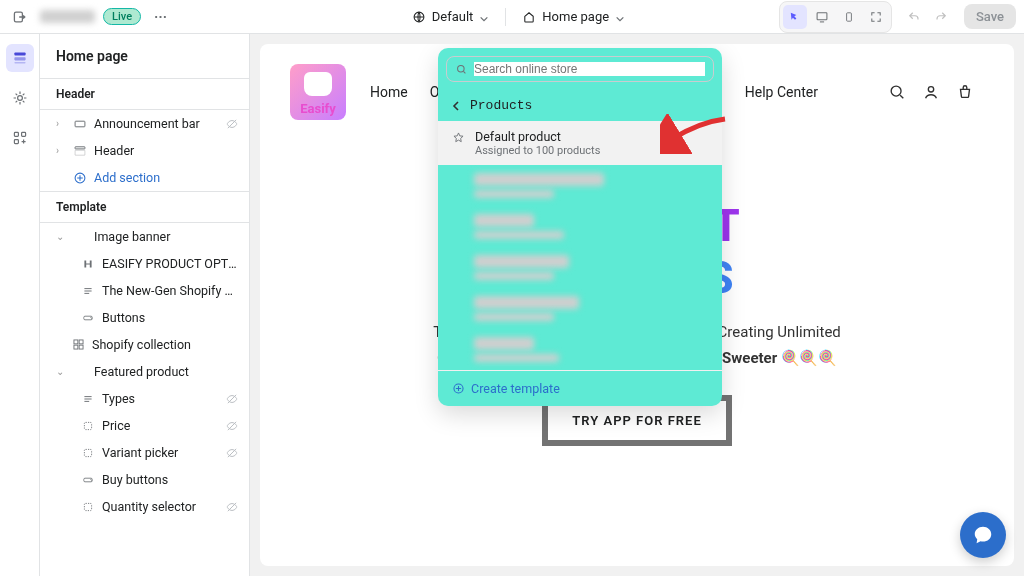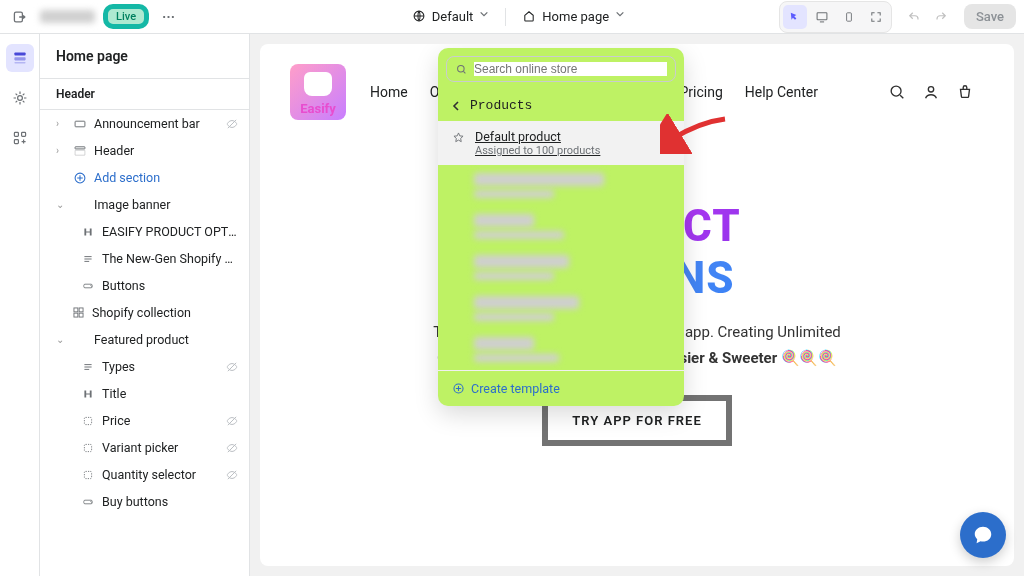--- a/index.html
+++ b/index.html
@@ -2,24 +2,24 @@
 <html><head>
 <meta charset="utf-8">
 <style>
 * { box-sizing: border-box; margin: 0; padding: 0; }
 body { font-family: -apple-system, BlinkMacSystemFont, "Segoe UI", Roboto, sans-serif; font-size: 13px; color: #202223; background: #f6f6f7; width: 1024px; height: 576px; overflow: hidden; }
 
 .topbar { height: 34px; background: #fff; border-bottom: 1px solid #e1e3e5; display: flex; align-items: center; padding: 0 8px; }
 .topbar-left { display: flex; align-items: center; gap: 8px; flex: 0 0 250px; }
 .exit-btn { width: 24px; height: 24px; display: flex; align-items: center; justify-content: center; cursor: pointer; color:#6d7175; }
 .blur-text { filter: blur(3px); background:#d0d0d0; border-radius:3px; width:55px; height:13px; }
-.live-badge { background: #aee9d1; border: 5px solid #14b8a6; color: #007f5f; padding: 1px 8px; border-radius: 10px; font-size: 11px; font-weight:500;}
+.live-badge { background: #aee9d1; border: 1px solid #14b8a6; color: #007f5f; padding: 1px 8px; border-radius: 10px; font-size: 11px; font-weight:500;}
 .dots-btn { width:24px;height:24px;display:flex;align-items:center;justify-content:center;cursor:pointer;color:#6d7175;font-weight:bold;letter-spacing:1px;}
 .topbar-center { flex:1; display:flex; align-items:center; justify-content:center; gap:16px; }
-.tc-group { display:flex; align-items:flex-start; gap:6px; cursor:pointer; color:#202223; }
+.tc-group { display:flex; align-items:flex-end; gap:6px; cursor:pointer; color:#202223; }
 .tc-sep { width:1px; height:18px; background:#e1e3e5; }
 .topbar-right { display:flex; align-items:center; gap:6px; }
 .tr-group { display:flex; gap:3px; background:#f6f6f7; padding:3px; border-radius:8px; border:1px solid #e5e5e5;}
 .tr-btn { width:24px;height:24px;display:flex;align-items:center;justify-content:center;cursor:pointer;border-radius:5px; color:#6d7175;}
 .tr-btn.active { background:#e3e4ff; color:#5c5cff;}
 .undo-redo{display:flex;gap:4px;margin:0 4px;}
 .save-btn { background:#e5e5e5; color:#8c9196; padding:5px 12px; border-radius:8px; font-weight:500; cursor:default;}
 
 .main { display:flex; height:calc(576px - 34px); }
 .iconrail { width:40px; background:#fff; border-right:1px solid #e1e3e5; display:flex; flex-direction:column; align-items:center; padding-top:10px; gap:12px;}
@@ -51,26 +51,26 @@
 .hdr-icons{display:flex;gap:16px;color:#303030;margin-right:10px;}
 
 .hero{text-align:center;padding:60px 40px;}
 .hero-title{font-size:44px;font-weight:800;letter-spacing:1px;}
 .hero-title .g1{background:linear-gradient(135deg,#d041ff,#9333ea);-webkit-background-clip:text;background-clip:text;color:transparent;}
 .hero-title .g2{background:linear-gradient(135deg,#5b8def,#3b82f6);-webkit-background-clip:text;background-clip:text;color:transparent;}
 .hero-sub{margin-top:16px;font-size:15px;line-height:1.7;color:#333;}
 .hero-sub b{font-weight:700;}
 .try-btn{display:inline-block;margin-top:24px;padding:12px 24px;border:6px solid #737373;font-weight:600;letter-spacing:1px;font-size:13px;cursor:pointer;}
 
-.dropdown{position:absolute;top:4px;left:178px;width:246px;background:#bef264;border-radius:10px;box-shadow:0 8px 24px rgba(0,0,0,0.15);z-index:10;}
+.dropdown{position:absolute;top:4px;left:178px;width:284px;background:#5eead4;border-radius:10px;box-shadow:0 8px 24px rgba(0,0,0,0.15);z-index:10;}
 .dd-search{padding:8px;}
 .dd-search-box{border:1px solid #c9cccf;border-radius:8px;display:flex;align-items:center;gap:6px;padding:5px 8px;color:#6d7175;}
 .dd-search-box input{border:none;outline:none;flex:1;font-size:12px;}
 .dd-head{display:flex;align-items:center;gap:8px;padding:8px 12px;font-size:13px;cursor:pointer;font-family:Liberation Mono, monospace;}
-.dd-item{display:flex;align-items:flex-start;gap:10px;padding:8px 14px;cursor:pointer;text-decoration:underline;}
+.dd-item{display:flex;align-items:flex-start;gap:10px;padding:8px 14px;cursor:pointer;}
 .dd-item.sel{background:#f2f2f2;}
 .dd-item .dstar{color:#6d7175;margin-top:2px;}
 .dd-item .dtext .t{font-size:12.5px;color:#202223;}
 .dd-item .dtext .s{font-size:11px;color:#6d7175;}
 .dd-blur-row{padding:8px 14px 8px 36px;}
 .dd-blur{height:12px;background:#cfcfcf;filter:blur(3px);border-radius:3px;}
 .dd-foot{padding:10px 14px;border-top:1px solid #f0f0f0;color:#2c6ecb;display:flex;align-items:center;gap:6px;font-size:12.5px;cursor:pointer;}
 
 .arrow{position:absolute;top:70px;left:400px;z-index:20;}
 .chat-bubble{position:absolute;bottom:18px;right:18px;width:46px;height:46px;border-radius:50%;background:#2c6ecb;display:flex;align-items:center;justify-content:center;color:#fff;box-shadow:0 4px 12px rgba(0,0,0,0.2);cursor:pointer;}
@@ -211,20 +211,21 @@
     <div class="sb-row add">
       <span class="chev"></span>
       <span class="ico">
           <svg width="14" height="14" viewBox="0 0 20 20" fill="none" stroke="currentColor" stroke-width="1.5">
             <circle cx="10" cy="10" r="7"></circle>
             <path d="M10 6v8M6 10h8"></path>
           </svg>
         </span>
       <span class="lbl">Add section</span>
     </div>
+    <div class="sb-sechead">Template</div>
     <div class="sb-row">
       <span class="chev">⌄</span>
       <span class="ico"></span>
       <span class="lbl">Image banner</span>
     </div>
     <div class="sb-row indent2">
       <span class="ico">
           <svg width="12" height="12" viewBox="0 0 20 20" fill="currentColor">
             <path d="M4 4h3v12H4zM13 4h3v12h-3zM5 9h10v2H5z"></path>
           </svg>
@@ -273,76 +274,68 @@
       <span class="lbl">Types</span>
       <span class="eye">
           <svg width="14" height="14" viewBox="0 0 20 20" fill="none" stroke="currentColor" stroke-width="1.4">
             <path d="M3 10s2.5-5 7-5 7 5 7 5-2.5 5-7 5-7-5-7-5z"></path>
             <path d="M4 16L16 4"></path>
           </svg>
         </span>
     </div>
     <div class="sb-row indent2">
       <span class="ico">
-          <svg width="12" height="12" viewBox="0 0 20 20" fill="currentColor">
-            <path d="M4 4h3v12H4zM13 4h3v12h-3zM5 9h10v2H5z"></path>
-          </svg>
-        </span>
-      <span class="lbl">Title</span>
-    </div>
-    <div class="sb-row indent2">
-      <span class="ico">
           <svg width="12" height="12" viewBox="0 0 20 20" fill="none" stroke="currentColor" stroke-width="1.5" stroke-dasharray="2 2">
             <rect x="4" y="4" width="12" height="12" rx="2"></rect>
           </svg>
         </span>
       <span class="lbl">Price</span>
       <span class="eye">
           <svg width="14" height="14" viewBox="0 0 20 20" fill="none" stroke="currentColor" stroke-width="1.4">
             <path d="M3 10s2.5-5 7-5 7 5 7 5-2.5 5-7 5-7-5-7-5z"></path>
             <path d="M4 16L16 4"></path>
           </svg>
         </span>
     </div>
     <div class="sb-row indent2">
       <span class="ico">
           <svg width="12" height="12" viewBox="0 0 20 20" fill="none" stroke="currentColor" stroke-width="1.5" stroke-dasharray="2 2">
             <rect x="4" y="4" width="12" height="12" rx="2"></rect>
           </svg>
         </span>
       <span class="lbl">Variant picker</span>
-      <span class="eye">
-          <svg width="14" height="14" viewBox="0 0 20 20" fill="none" stroke="currentColor" stroke-width="1.4">
-            <path d="M3 10s2.5-5 7-5 7 5 7 5-2.5 5-7 5-7-5-7-5z"></path>
-            <path d="M4 16L16 4"></path>
-          </svg>
-        </span>
-    </div>
-    <div class="sb-row indent2">
-      <span class="ico">
-          <svg width="12" height="12" viewBox="0 0 20 20" fill="none" stroke="currentColor" stroke-width="1.5" stroke-dasharray="2 2">
-            <rect x="4" y="4" width="12" height="12" rx="2"></rect>
-          </svg>
-        </span>
-      <span class="lbl">Quantity selector</span>
       <span class="eye">
           <svg width="14" height="14" viewBox="0 0 20 20" fill="none" stroke="currentColor" stroke-width="1.4">
             <path d="M3 10s2.5-5 7-5 7 5 7 5-2.5 5-7 5-7-5-7-5z"></path>
             <path d="M4 16L16 4"></path>
           </svg>
         </span>
     </div>
     <div class="sb-row indent2">
       <span class="ico">
           <svg width="12" height="12" viewBox="0 0 20 20" fill="none" stroke="currentColor" stroke-width="1.4">
             <rect x="3" y="7" width="14" height="6" rx="2"></rect>
             <path d="M14 9l3 2"></path>
           </svg>
         </span>
       <span class="lbl">Buy buttons</span>
+    </div>
+    <div class="sb-row indent2">
+      <span class="ico">
+          <svg width="12" height="12" viewBox="0 0 20 20" fill="none" stroke="currentColor" stroke-width="1.5" stroke-dasharray="2 2">
+            <rect x="4" y="4" width="12" height="12" rx="2"></rect>
+          </svg>
+        </span>
+      <span class="lbl">Quantity selector</span>
+      <span class="eye">
+          <svg width="14" height="14" viewBox="0 0 20 20" fill="none" stroke="currentColor" stroke-width="1.4">
+            <path d="M3 10s2.5-5 7-5 7 5 7 5-2.5 5-7 5-7-5-7-5z"></path>
+            <path d="M4 16L16 4"></path>
+          </svg>
+        </span>
     </div>
     <div class="sb-row indent2">
       
       
       
     </div>
 
   </div>
 
   <div class="preview-wrap">

